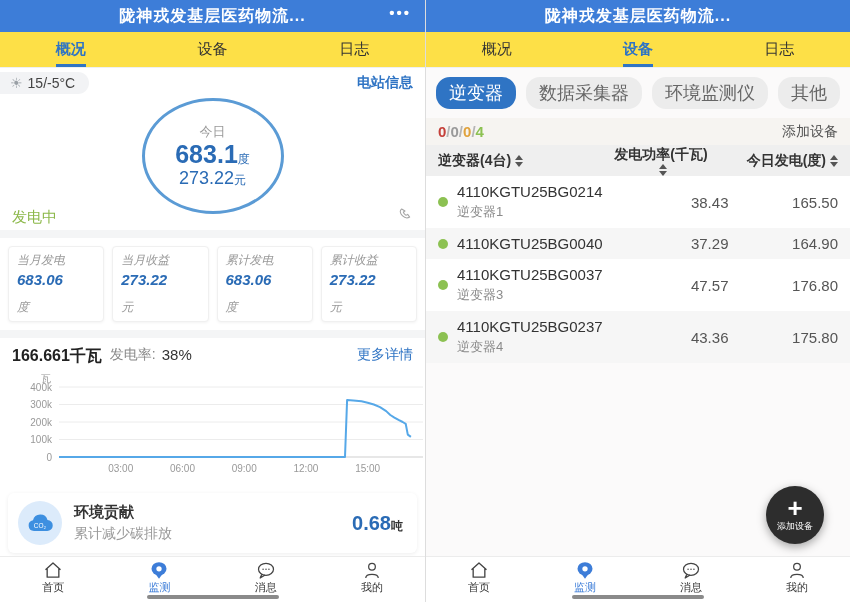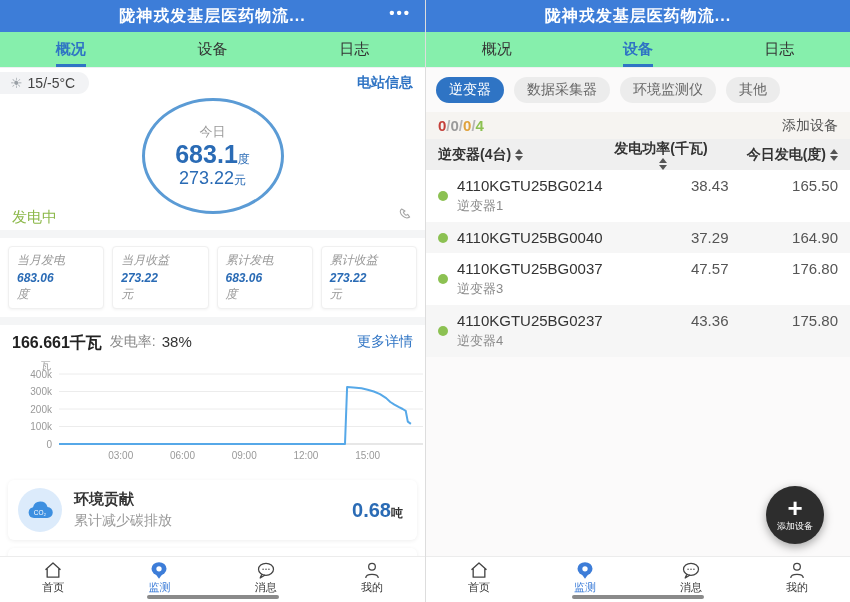--- a/index.html
+++ b/index.html
@@ -7,21 +7,21 @@
   .app { width:850px; height:602px; display:flex; background:#fff; overflow:hidden; }
   .screen { width:425px; height:602px; position:relative; overflow:hidden; background:#fff; }
   .screen.right-screen { border-left:1px solid #ddd; background:#fbfafa; }
 
   
   .hdr { height:32px; background:#3d7dd8; color:#fff; display:flex; align-items:center; justify-content:center; position:relative; }
   .hdr-title { font-size:16px; font-weight:bold; letter-spacing:1px; }
   .hdr-menu { position:absolute; right:14px; top:4px; color:#fff; font-size:15px; letter-spacing:2px; font-weight:bold; cursor:pointer; }
 
   
-  .tabs { height:36px; display:flex; background:#86efac; border-bottom:1px solid #eef0f2; }
+  .tabs { height:36px; display:flex; background:#fde047; border-bottom:1px solid #eef0f2; }
   .tab { flex:1; text-align:center; padding-top:8px; font-size:15px; color:#333; cursor:pointer; }
   .tab .tlabel { display:inline-block; padding-bottom:5px; }
   .tab.active { color:#2f74c4; font-weight:bold; }
   .tab.active .tlabel { border-bottom:3px solid #2f74c4; }
 
   
   .weather-row { height:30px; display:flex; align-items:center; justify-content:space-between; padding-right:12px; }
   .weather-pill { background:#f2f3f5; border-radius:0 14px 14px 0; padding:3px 14px 3px 10px; font-size:14px; color:#444; display:flex; align-items:center; gap:5px; }
   .sun { color:#9aa0a6; font-size:14px; }
   .station-link { color:#2f74c4; font-size:14px; font-weight:bold; cursor:pointer; }
@@ -37,21 +37,21 @@
   .gen-row { height:26px; display:flex; align-items:center; justify-content:space-between; padding:0 12px; }
   .gen-status { color:#8cb84a; font-size:15px; }
   .phone-ic { cursor:pointer; }
 
   .gap { height:8px; background:#f4f5f6; }
 
   
   .stats { display:flex; gap:8px; padding:8px; background:#fff;font-style:italic; }
   .stat-card { flex:1; border:1px solid #f0f0f0; border-radius:4px; box-shadow:0 1px 3px rgba(0,0,0,.05); padding:5px 8px; background:#fff; }
   .stat-label { color:#999; font-size:12px; white-space:nowrap; }
-  .stat-value { color:#2a6bb5; font-size:12px; font-weight:bold; margin:2px 0 1px; }
+  .stat-value { color:#2a6bb5; font-size:15px; font-weight:bold; margin:2px 0 11px; }
   .stat-unit { color:#999; font-size:12px; }
 
   
   .power-row { display:flex; align-items:flex-start; padding:8px 12px 2px; }
   .power-val { font-size:16px; font-weight:bold; color:#222; }
   .rate-label { color:#888; font-size:14px; margin-left:8px; }
   .rate-val { color:#333; font-size:15px; margin-left:6px; }
   .more-link { margin-left:auto; color:#2f74c4; font-size:14px; cursor:pointer; }
 
   .chart-box { padding:2px 13px 0; }
@@ -70,39 +70,39 @@
 
   .invest-card { gap:0; }
   .inv-col { margin-left:22px; }
   .inv-col:first-of-type { margin-left:14px; }
   .inv-label { font-size:14px; font-weight:bold; color:#333; white-space:nowrap; }
   .inv-val { font-size:16px; font-weight:bold; color:#f5a84f; margin-top:4px; white-space:nowrap; }
   .inv-val .unit { font-size:11px; }
 
   
   .chips { display:flex; gap:10px; padding:9px 10px; align-items:center; }
-  .chip { background:#ececec; color:#666; font-size:14px; padding:4px 13px; border-radius:14px; cursor:pointer; white-space:nowrap; }
+  .chip { background:#ececec; color:#666; font-size:18px; padding:4px 13px; border-radius:14px; cursor:pointer; white-space:nowrap; }
   .chip.active { background:#2f74c4; color:#fff; }
 
   .status-row { background:#f6f4f1; height:27px; display:flex; align-items:center; justify-content:space-between; padding:0 12px; font-size:15px; }
   .counts span { font-weight:bold; }
   .c-red{color:#c5403a;} .c-gray{color:#9a9a9a;} .c-orange{color:#e0a23c;} .c-green{color:#8cc152;}
   .c-sep{color:#b5b5b5; font-weight:normal;}
   .indicator-link { color:#555; font-size:14px; cursor:pointer; }
 
   .thead { background:#efefef; height:31px; display:flex; align-items:center; padding:0 12px; font-size:14px; font-weight:bold; color:#333; }
   .th-dev { flex:1; display:flex; align-items:center; }
   .th-pow { width:130px; display:flex; justify-content:flex-end; align-items:center;flex-direction:column; }
   .th-egy { width:112px; display:flex; justify-content:flex-end; align-items:center; }
   .sort { display:inline-flex; flex-direction:column; margin-left:4px; }
   .sort i { display:block; width:0; height:0; border-left:4px solid transparent; border-right:4px solid transparent; }
   .tri-up { border-bottom:5px solid #555; margin-bottom:2px; }
   .tri-down { border-top:5px solid #555; }
 
-  .trow { display:flex; align-items:flex-start; padding:7px 12px; background:#fff; cursor:pointer;gap:8px; }
+  .trow { display:flex; align-items:center; padding:7px 12px; background:#fff; cursor:pointer;gap:8px; }
   .trow:nth-child(even) { background:#f6f6f6; }
   .dev-cell { flex:1; display:flex; align-items:center; }
   .dot { width:10px; height:10px; border-radius:50%; background:#8cc152; margin-right:9px; flex:none; }
   .dev-serial { font-size:15px; color:#333; }
   .dev-name { font-size:13px; color:#8a8a8a; margin-top:3px; }
   .cell-pow { width:130px; text-align:right; font-size:15px; color:#555; }
   .cell-egy { width:112px; text-align:right; font-size:15px; color:#555; }
 
   
   .fab { position:absolute; right:26px; bottom:58px; width:58px; height:58px; border-radius:50%; background:#2d2d2d; color:#fff; display:flex; flex-direction:column; align-items:center; justify-content:center; box-shadow:0 3px 10px rgba(0,0,0,.35); cursor:pointer; z-index:6; }

